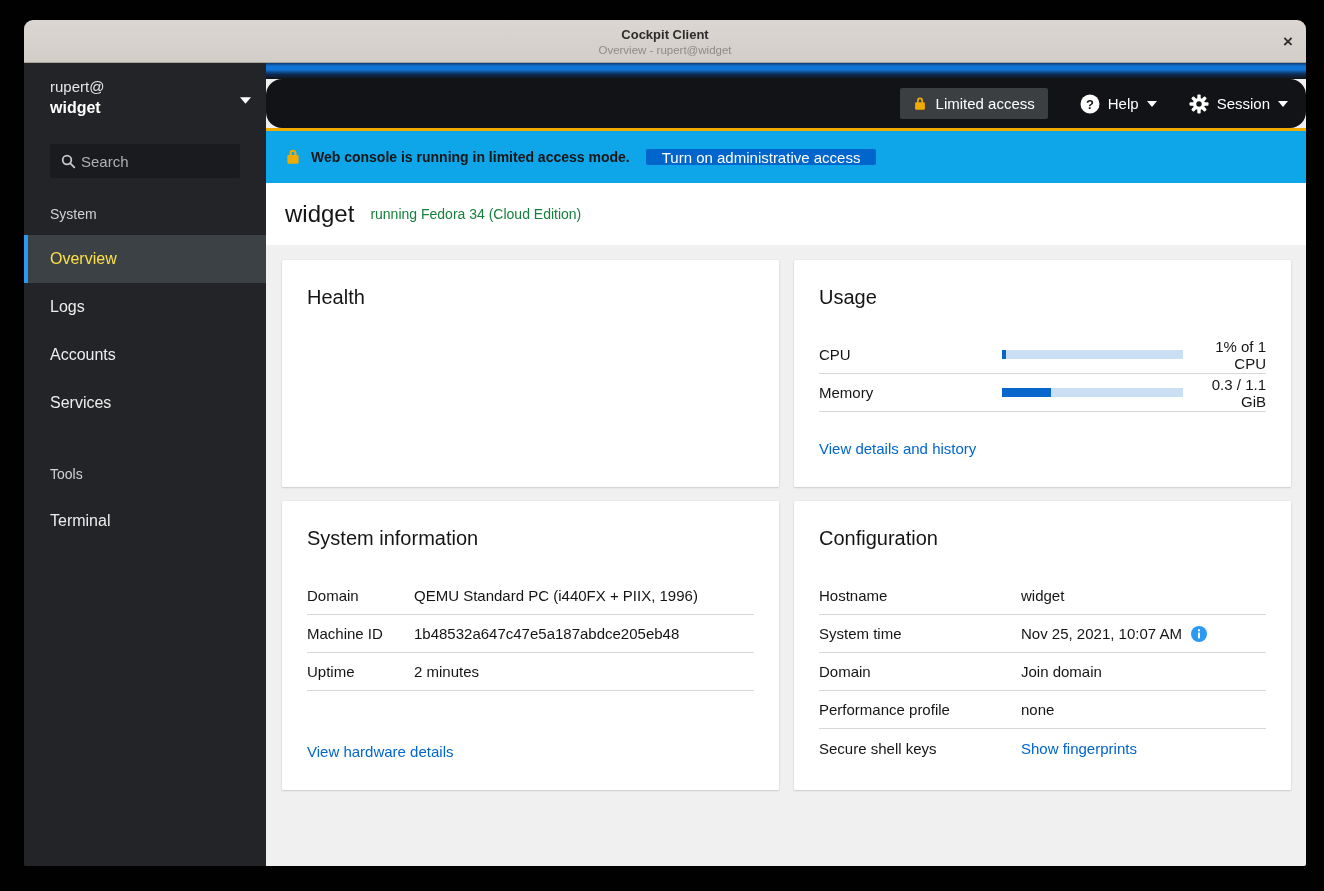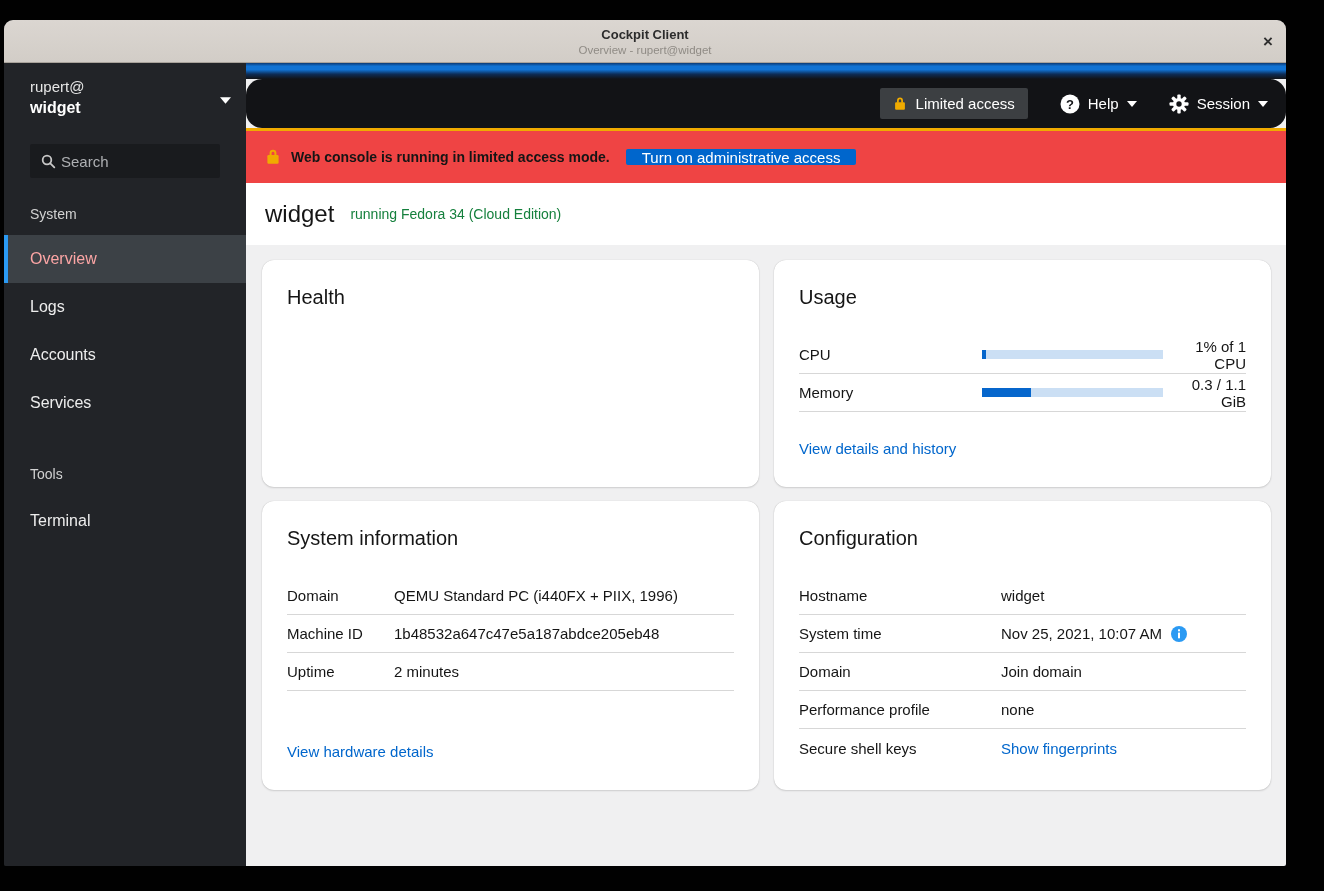--- a/index.html
+++ b/index.html
@@ -2,21 +2,21 @@
 <html><head>
 <meta charset="utf-8">
 <style>
   * { box-sizing: border-box; }
   html,body { margin:0; padding:0; }
   body {
     width:1324px; height:891px; background:#010101; overflow:hidden; position:relative;
     font-family:"Liberation Sans", sans-serif;
   }
   .window {
-    position:absolute; left:4px; top:20px; width:1282px; height:846px;
+    position:absolute; left:24px; top:20px; width:1282px; height:846px;
     border-radius:9px 9px 2px 2px; overflow:hidden; display:flex; flex-direction:column;
     background:#1f2125;
   }
   
   .titlebar {
     flex:0 0 43px; background:linear-gradient(#dbd6d1,#d2cdc7);
     border-bottom:1px solid #a9a39b; position:relative; text-align:center;
   }
   .tb-title { font-size:13px; font-weight:bold; color:#2c2c2c; line-height:15px; padding-top:7px; }
   .tb-sub   { font-size:11.5px; color:#8f8b85; line-height:13px; padding-top:2px; }
@@ -40,52 +40,52 @@
     color:#d2d2d2; font-size:15px; font-family:inherit;
   }
   .search input::placeholder { color:#aeb0b3; }
   .nav-label { font-size:14px; color:#d2d2d2; padding:0 26px; line-height:16px; }
   .nav-label.sec1 { margin:28px 0 13px 0; }
   .nav-label.sec2 { margin:39px 0 15px 0; }
   .nav-item {
     height:48px; display:flex; align-items:center; padding-left:26px;
     font-size:16px; color:#ededed; cursor:default;
   }
-  .nav-item.selected { background:#3c4146; border-left:4px solid #2b9af3; padding-left:22px; color:#fca5a5; }
+  .nav-item.selected { background:#3c4146; border-left:4px solid #2b9af3; padding-left:22px; color:#fde047; }
   
   .main { flex:1; display:flex; flex-direction:column; min-width:0; background:#f0f0f1; }
   .stripe { flex:0 0 16px;
     background:linear-gradient(180deg,#0b3a75 0%,#1173d4 20%,#1173d4 42%,#0d2c55 70%,#121316 100%); }
   .masthead {
     flex:0 0 49px; background:#121316; display:flex; align-items:center;
     justify-content:flex-end; gap:32px; padding-right:18px;border-radius:16px;
   }
   .limited-btn {
     display:flex; align-items:center; gap:9px; background:#3c3f42; color:#fff;
     font-size:15px; font-family:inherit; padding:7px 13px; border:none; border-radius:2px; cursor:default;
   }
   .mh-item { display:flex; align-items:center; gap:8px; color:#fff; font-size:15px; cursor:default; }
   .banner {
-    flex:0 0 55px; background:#ef4444; border-top:3px solid #f0ab00;
+    flex:0 0 55px; background:#0ea5e9; border-top:3px solid #f0ab00;
     display:flex; align-items:center; padding-left:19px;
   }
   .banner-msg { font-size:14px; font-weight:bold; color:#151515; margin-left:10px; }
   .banner-btn {
     margin-left:16px; height:16px; padding:0 16px; background:#0066cc; color:#fff;
     border:none; border-radius:2px; font-size:15px; font-family:inherit; cursor:default;
   }
   .pageheader { flex:0 0 62px; background:#fff; display:flex; align-items:center; gap:16px; padding-left:19px; }
   .ph-title { font-size:24px; color:#151515; }
   .ph-sub   { font-size:14px; color:#15803d; }
   .content {
     flex:1; padding:15px 15px 0 16px; display:grid;
     grid-template-columns:497px 497px; grid-template-rows:227px 289px; gap:14px 15px;
   }
   .card {
-    background:#fff; border-radius:12px; padding:24px 25px;
+    background:#fff; border-radius:1px; padding:24px 25px;
     box-shadow:0 1px 2px rgba(3,3,3,.13), 0 0 1px rgba(3,3,3,.22);
   }
   .card-title { font-size:20px; color:#151515; line-height:26px; font-weight:400; }
   .rows { margin-top:26px; }
   .row {
     display:flex; align-items:center; height:38px; border-bottom:1px solid #d7d7d7;
     font-size:15px; color:#151515;
   }
   .row.last { border-bottom:none; }
   .u-label { flex:0 0 183px; }

